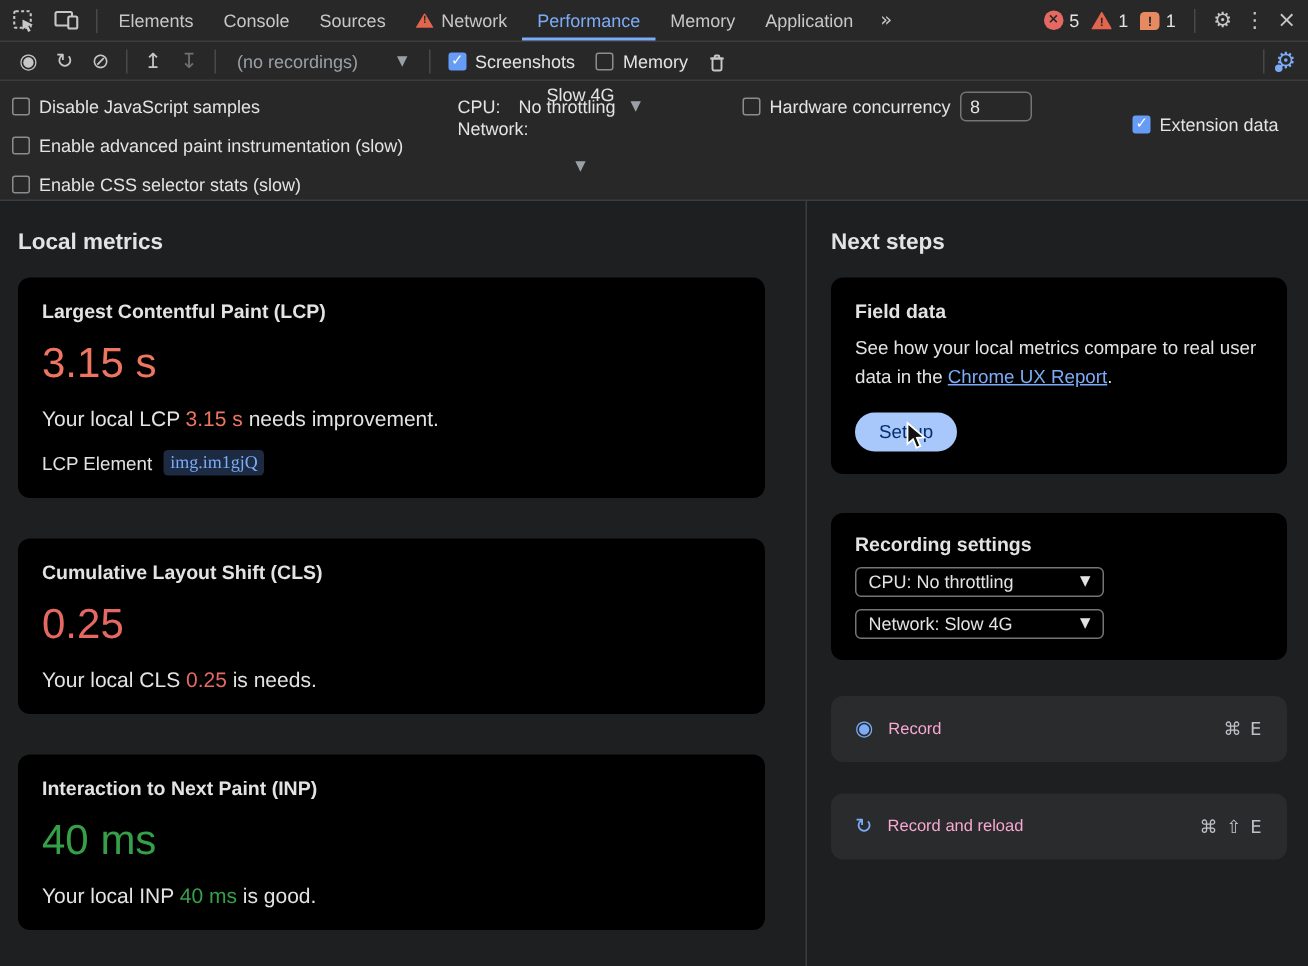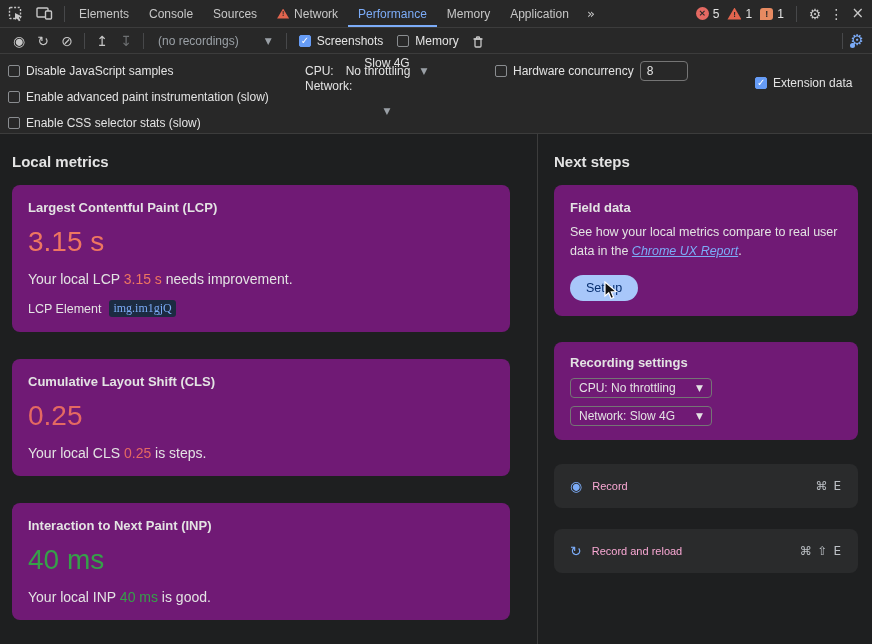--- a/index.html
+++ b/index.html
@@ -59,40 +59,40 @@
   .cap-select { display:flex; align-items:center; gap:10px; color:#e3e3e3; }
   .hw-input { width:48px; height:20px; border:1px solid #757575; border-radius:4px; background:transparent;
     color:#e3e3e3; font-size:12px; padding-left:6px; font-family:"Liberation Sans", sans-serif; }
 
   
   .main { display:flex; height:510px; }
   .pane-left { flex:1; border-right:1px solid #3c3c3c; padding:10px 27px 0 12px; overflow:hidden; }
   .pane-right { width:334px; padding:10px 14px 0 16px; overflow:hidden; }
   h2.section-title { font-size:15px; font-weight:700; color:#e3e3e3; margin:9px 0 15px; }
 
-  .card { background:#701a75; border-radius:8px; padding:15px 16px; margin-bottom:27px; }
+  .card { background:#000000; border-radius:8px; padding:15px 16px; margin-bottom:27px; }
   .metric-title { font-size:13px; font-weight:700; color:#e3e3e3; }
   .metric-value { font-size:28px; margin:11px 0 13px; }
   .metric-desc { font-size:14px; color:#e3e3e3; }
   .good { color:#36a049; }
   .needs-improvement { color:#ee7661; }
   .poor { color:#e46962; }
   .lcp-el-row { margin-top:13px; font-size:12.5px; display:flex; align-items:center; gap:8px; }
   .node-link { color:#7cacf8; background:#1c2b41; padding:1px 4px; border-radius:3px; font-size:12px;font-family:Liberation Serif, serif; }
-  a.blue-link { color:#7cacf8; text-decoration:underline; cursor:pointer;font-style:italic; }
+  a.blue-link { color:#7cacf8; text-decoration:underline; cursor:pointer; }
 
   .footer-note { border-left:3px solid #494c50; padding-left:12px; font-size:12.5px; line-height:1.55; color:#e3e3e3; margin-top:0; }
 
   
   .fd-text { font-size:12.5px; line-height:1.5; margin-top:8px; }
   .setup-btn { margin-top:14px; height:26px; padding:0 16px; border:none; border-radius:14px;
     background:#a8c7fa; color:#062e6f; font-size:12.5px; font-weight:500; font-family:"Liberation Sans", sans-serif; cursor:pointer; }
   .rs-card { padding:13px 16px 14px; }
   .rs-select { display:flex; align-items:center; justify-content:space-between; border:1px solid #757575; border-radius:4px;
-    padding:2px 8px; width:142px; margin-top:8px; color:#e3e3e3; font-size:12px; cursor:pointer; }
+    padding:2px 8px; width:166px; margin-top:8px; color:#e3e3e3; font-size:12px; cursor:pointer; }
   .record-row { background:#2a2b2c; border-radius:8px; height:44px; display:flex; align-items:center; padding:0 16px; margin-bottom:21px; cursor:pointer; }
   .record-row .ric { color:#7cacf8; font-size:14px; margin-right:10px; }
   .record-row .rlabel { color:#f9a8d4; font-size:11px; }
   .shortcut { margin-left:auto; color:#bdc1c6; font-size:12px; font-family:"DejaVu Sans", sans-serif; letter-spacing:1px; }
 
   
   .cursor { position:absolute; left:604px; top:281px; z-index:10; pointer-events:none; }
 </style>
 </head>
 <body>
@@ -243,21 +243,21 @@
       <div class="lcp-el-row">
         <span>LCP Element</span>
         <span class="node-link">img.im1gjQ</span>
       </div>
     </div>
 
     <div class="card">
       <div class="metric-title">Cumulative Layout Shift (CLS)</div>
       <div class="metric-value poor">0.25</div>
       <div class="metric-desc">
-        <span>Your local CLS </span><span class="poor">0.25</span><span> is steps.</span>
+        <span>Your local CLS </span><span class="poor">0.25</span><span> is needs.</span>
       </div>
     </div>
 
     <div class="card">
       <div class="metric-title">Interaction to Next Paint (INP)</div>
       <div class="metric-value good">40 ms</div>
       <div class="metric-desc">
         <span>Your local INP </span><span class="good">40 ms</span><span> is good.</span>
       </div>
     </div>

